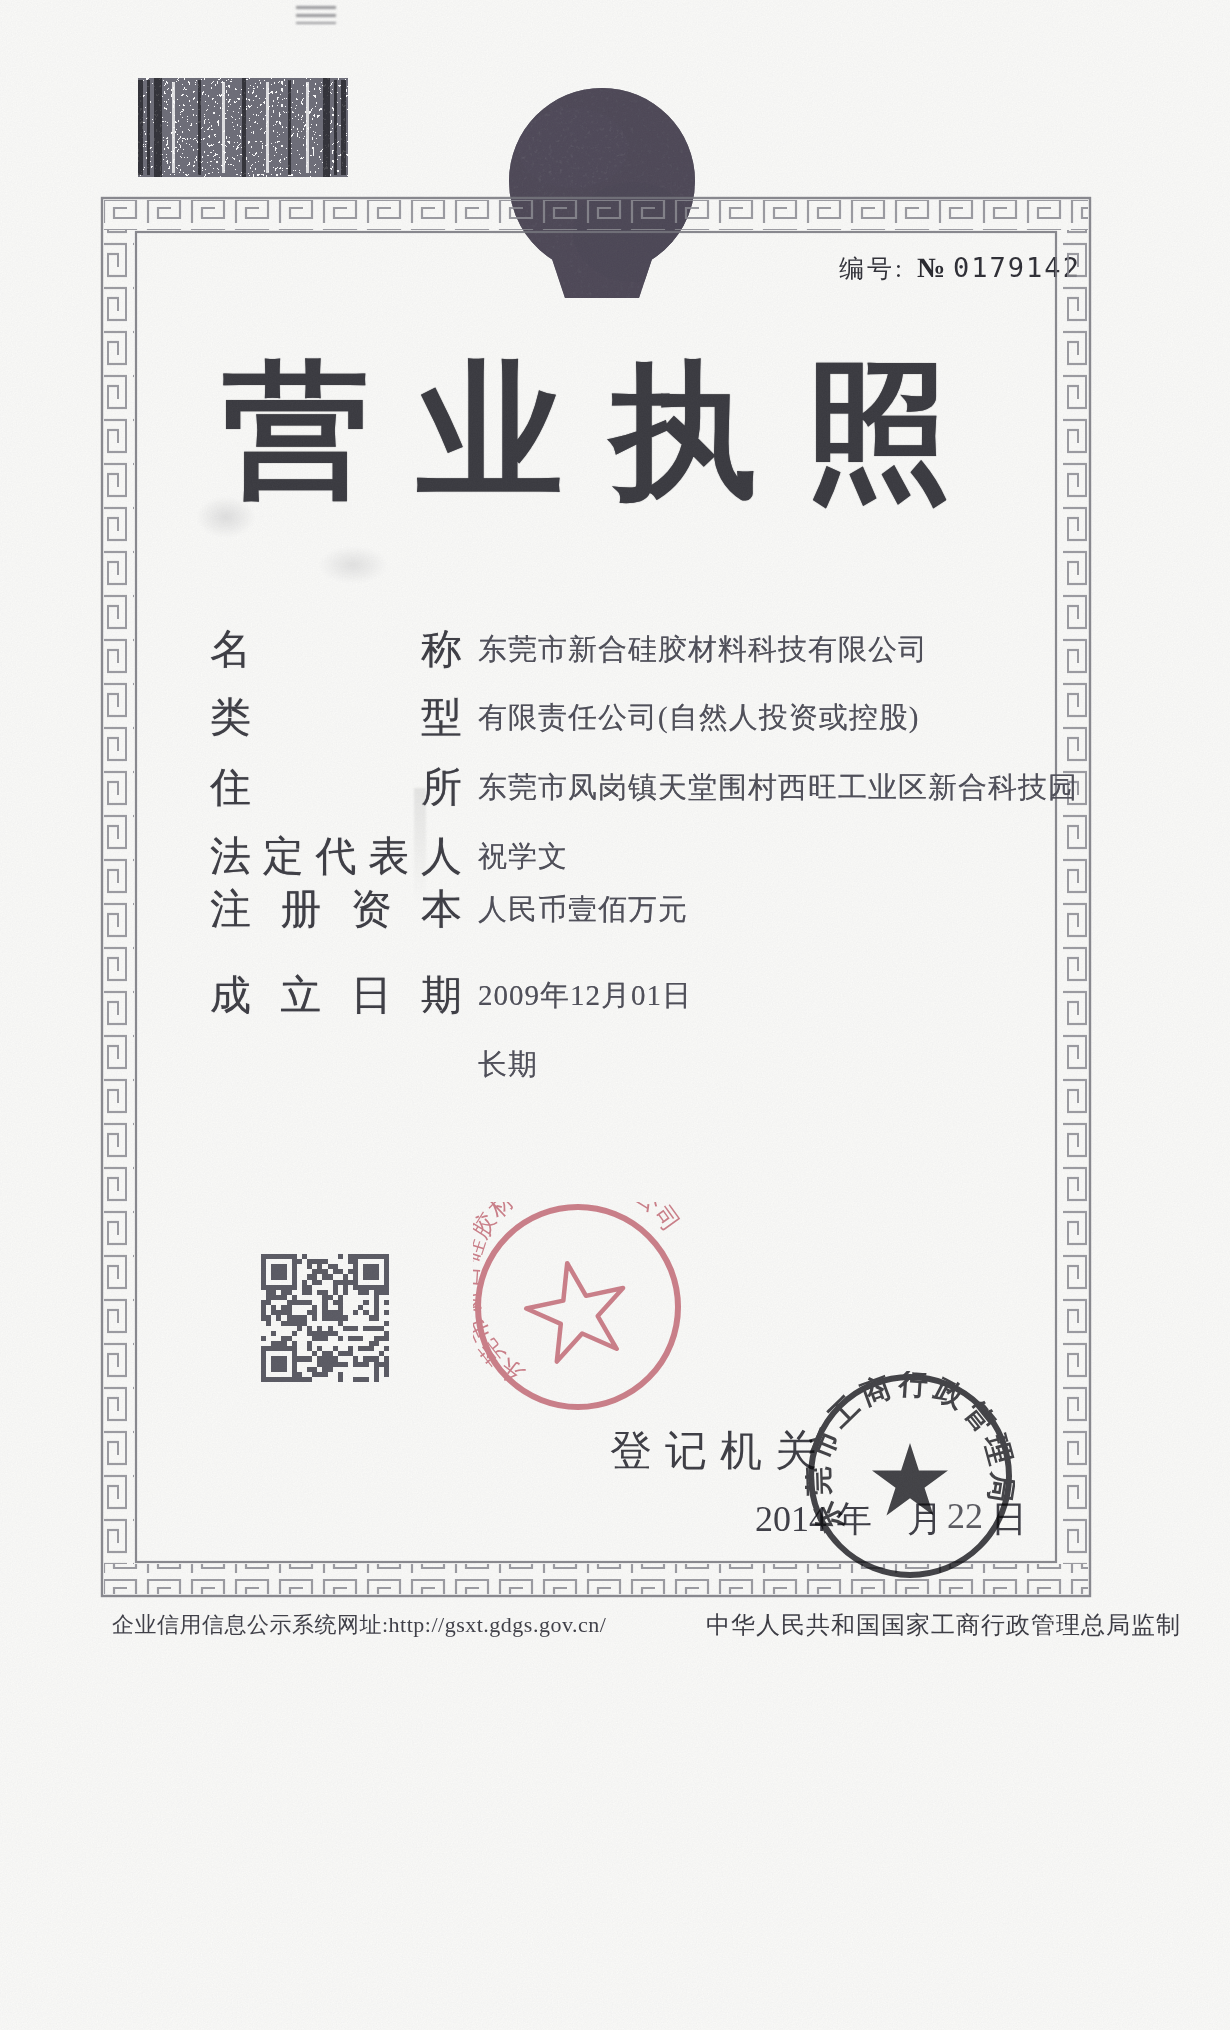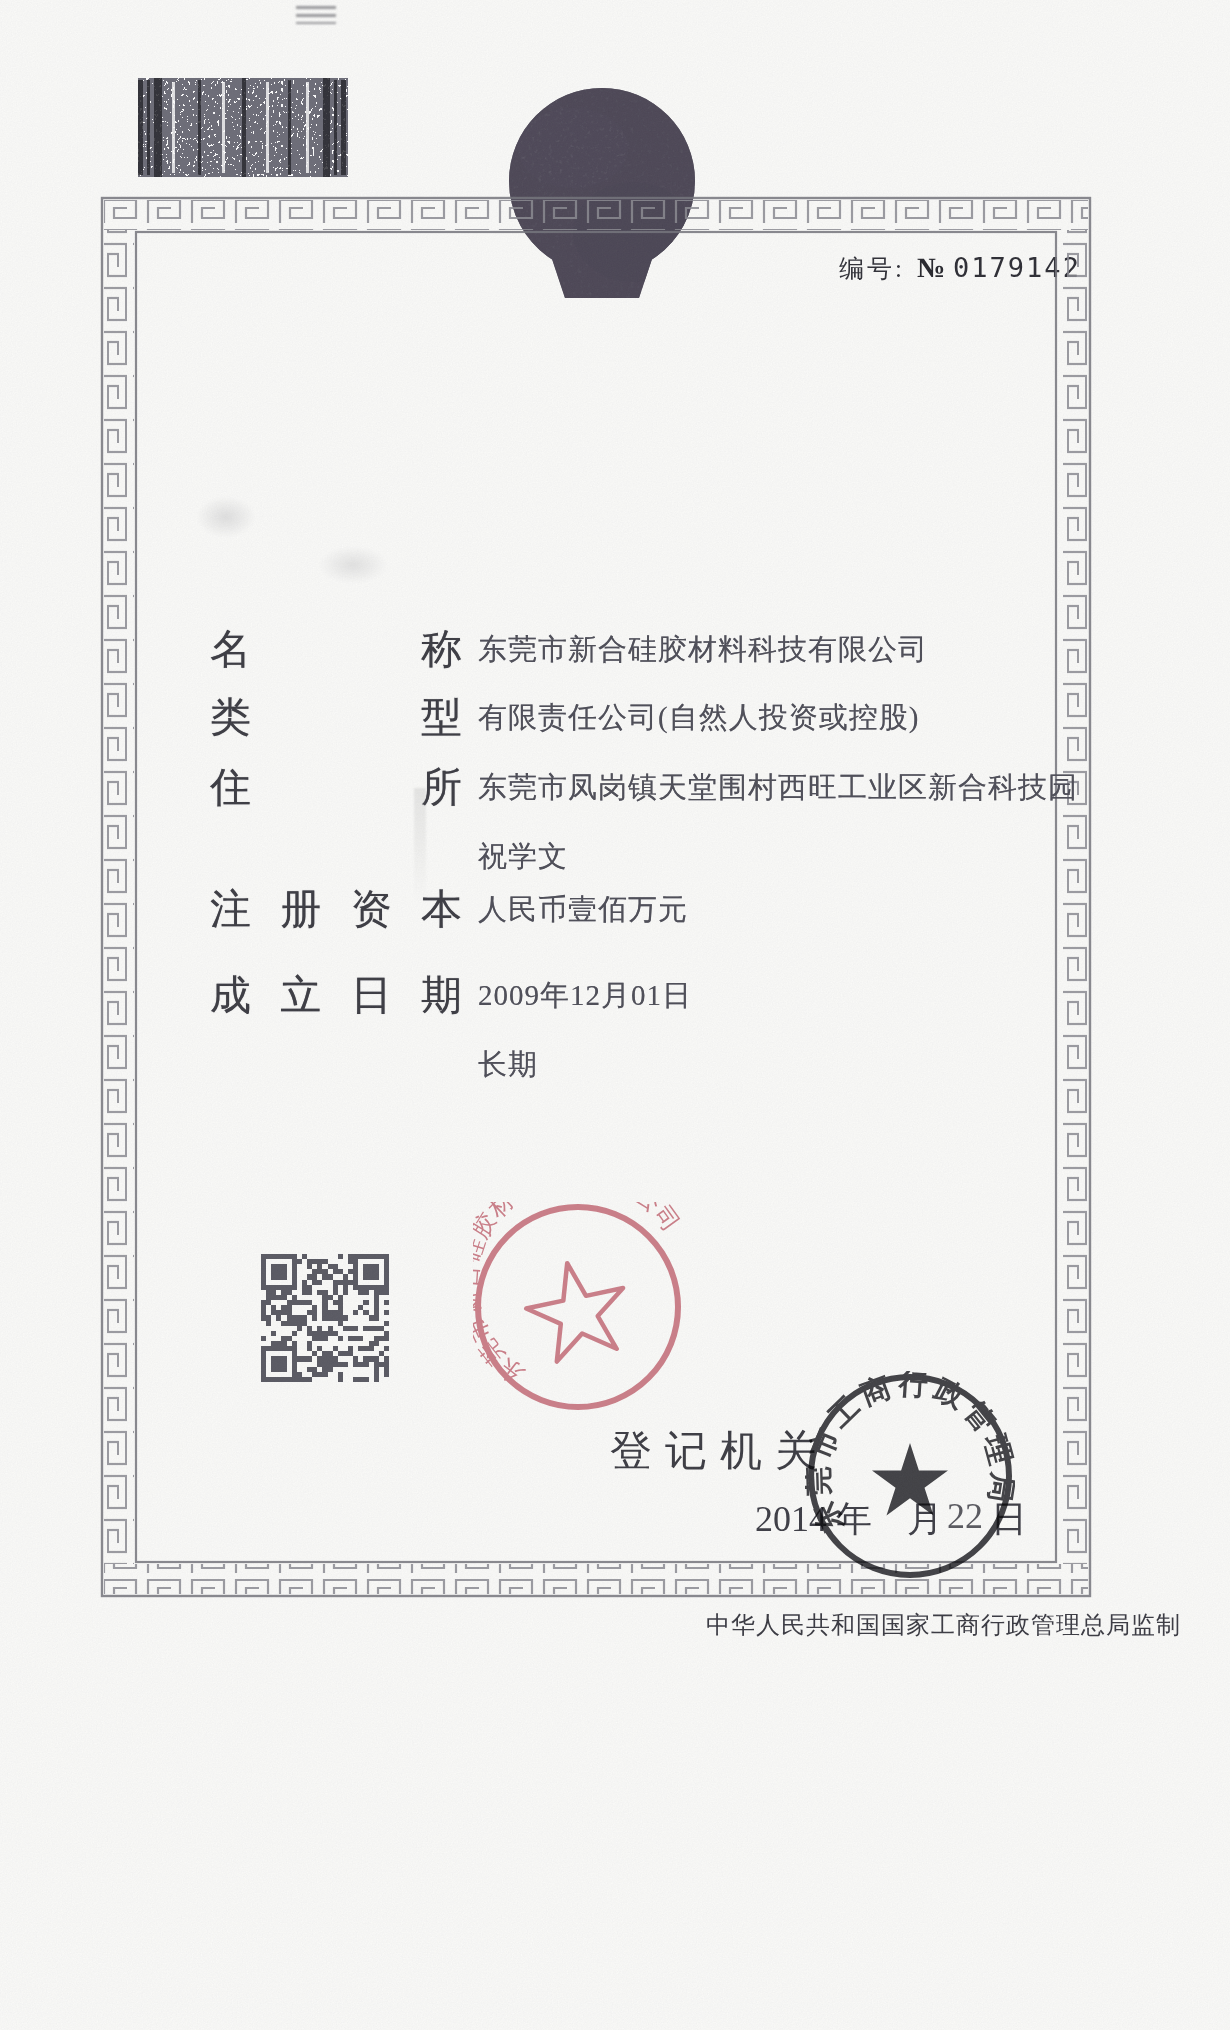--- a/index.html
+++ b/index.html
@@ -150,36 +150,38 @@
       </pattern>
     </defs>
     <rect x="2" y="2" width="988" height="1398" fill="none" stroke="#75757c" stroke-width="2.4"></rect>
     <rect x="36" y="36" width="920" height="1330" fill="none" stroke="#75757c" stroke-width="2.2"></rect>
     <rect x="4" y="4" width="984" height="30" fill="url(#mh)"></rect>
     <rect x="4" y="1368" width="984" height="30" fill="url(#mh)"></rect>
     <rect x="4" y="34" width="30" height="1334" fill="url(#mv)"></rect>
     <rect x="958" y="34" width="30" height="1334" fill="url(#mv)"></rect>
   </svg>
 
+  <div class="abs title">营业执照</div>
 
 
   <div class="abs fields">
     <div class="frow" style="top:0">
       <div class="flabel">名称</div>
       <div class="fvalue">东莞市新合硅胶材料科技有限公司</div>
     </div>
     <div class="frow" style="top:138px">
       <div class="flabel">住所</div>
       <div class="fvalue">东莞市凤岗镇天堂围村西旺工业区新合科技园</div>
     </div>
     <div class="frow" style="top:68px">
       <div class="flabel">类型</div>
       <div class="fvalue">有限责任公司(自然人投资或控股)</div>
     </div>
     <div class="frow" style="top:207px">
+      <div class="flabel">法定代表人</div>
       <div class="fvalue">祝学文</div>
     </div>
     <div class="frow" style="top:260px">
       <div class="flabel">注册资本</div>
       <div class="fvalue">人民币壹佰万元</div>
     </div>
     <div class="frow" style="top:346px">
       <div class="flabel">成立日期</div>
       <div class="fvalue">2009年12月01日</div>
     </div>
@@ -536,20 +538,21 @@
     </defs>
     <circle cx="105" cy="105" r="99" fill="none" stroke="#26262b" stroke-width="6"></circle>
     <g transform="translate(105,112)">
       <polygon points="0,-40 8.9,-12.4 38,-12.4 14.5,4.7 23.5,32.4 0,15.3 -23.5,32.4 -14.5,4.7 -38,-12.4 -8.9,-12.4" fill="#26262b" stroke="none"></polygon>
     </g>
     <text font-family="&quot;Liberation Serif&quot;,serif" font-size="29" font-weight="600" letter-spacing="5" fill="#26262b">
       <textPath href="#blkarc" startOffset="18">东莞市工商行政管理局</textPath>
     </text>
   </svg>
 
+  <div class="abs footer-left">企业信用信息公示系统网址:http://gsxt.gdgs.gov.cn/</div>
   <div class="abs footer-right">中华人民共和国国家工商行政管理总局监制</div>
 
   <div class="smudge sm1"></div>
   <div class="smudge sm2"></div>
   <div class="smudge sm3"></div>
   <div class="smudge sm4"></div>
 
   <svg class="abs grain" width="1230" height="2030" viewBox="0 0 1230 2030">
     <filter id="pg">
       <feTurbulence type="fractalNoise" baseFrequency="0.8" numOctaves="2" stitchTiles="stitch"></feTurbulence>

